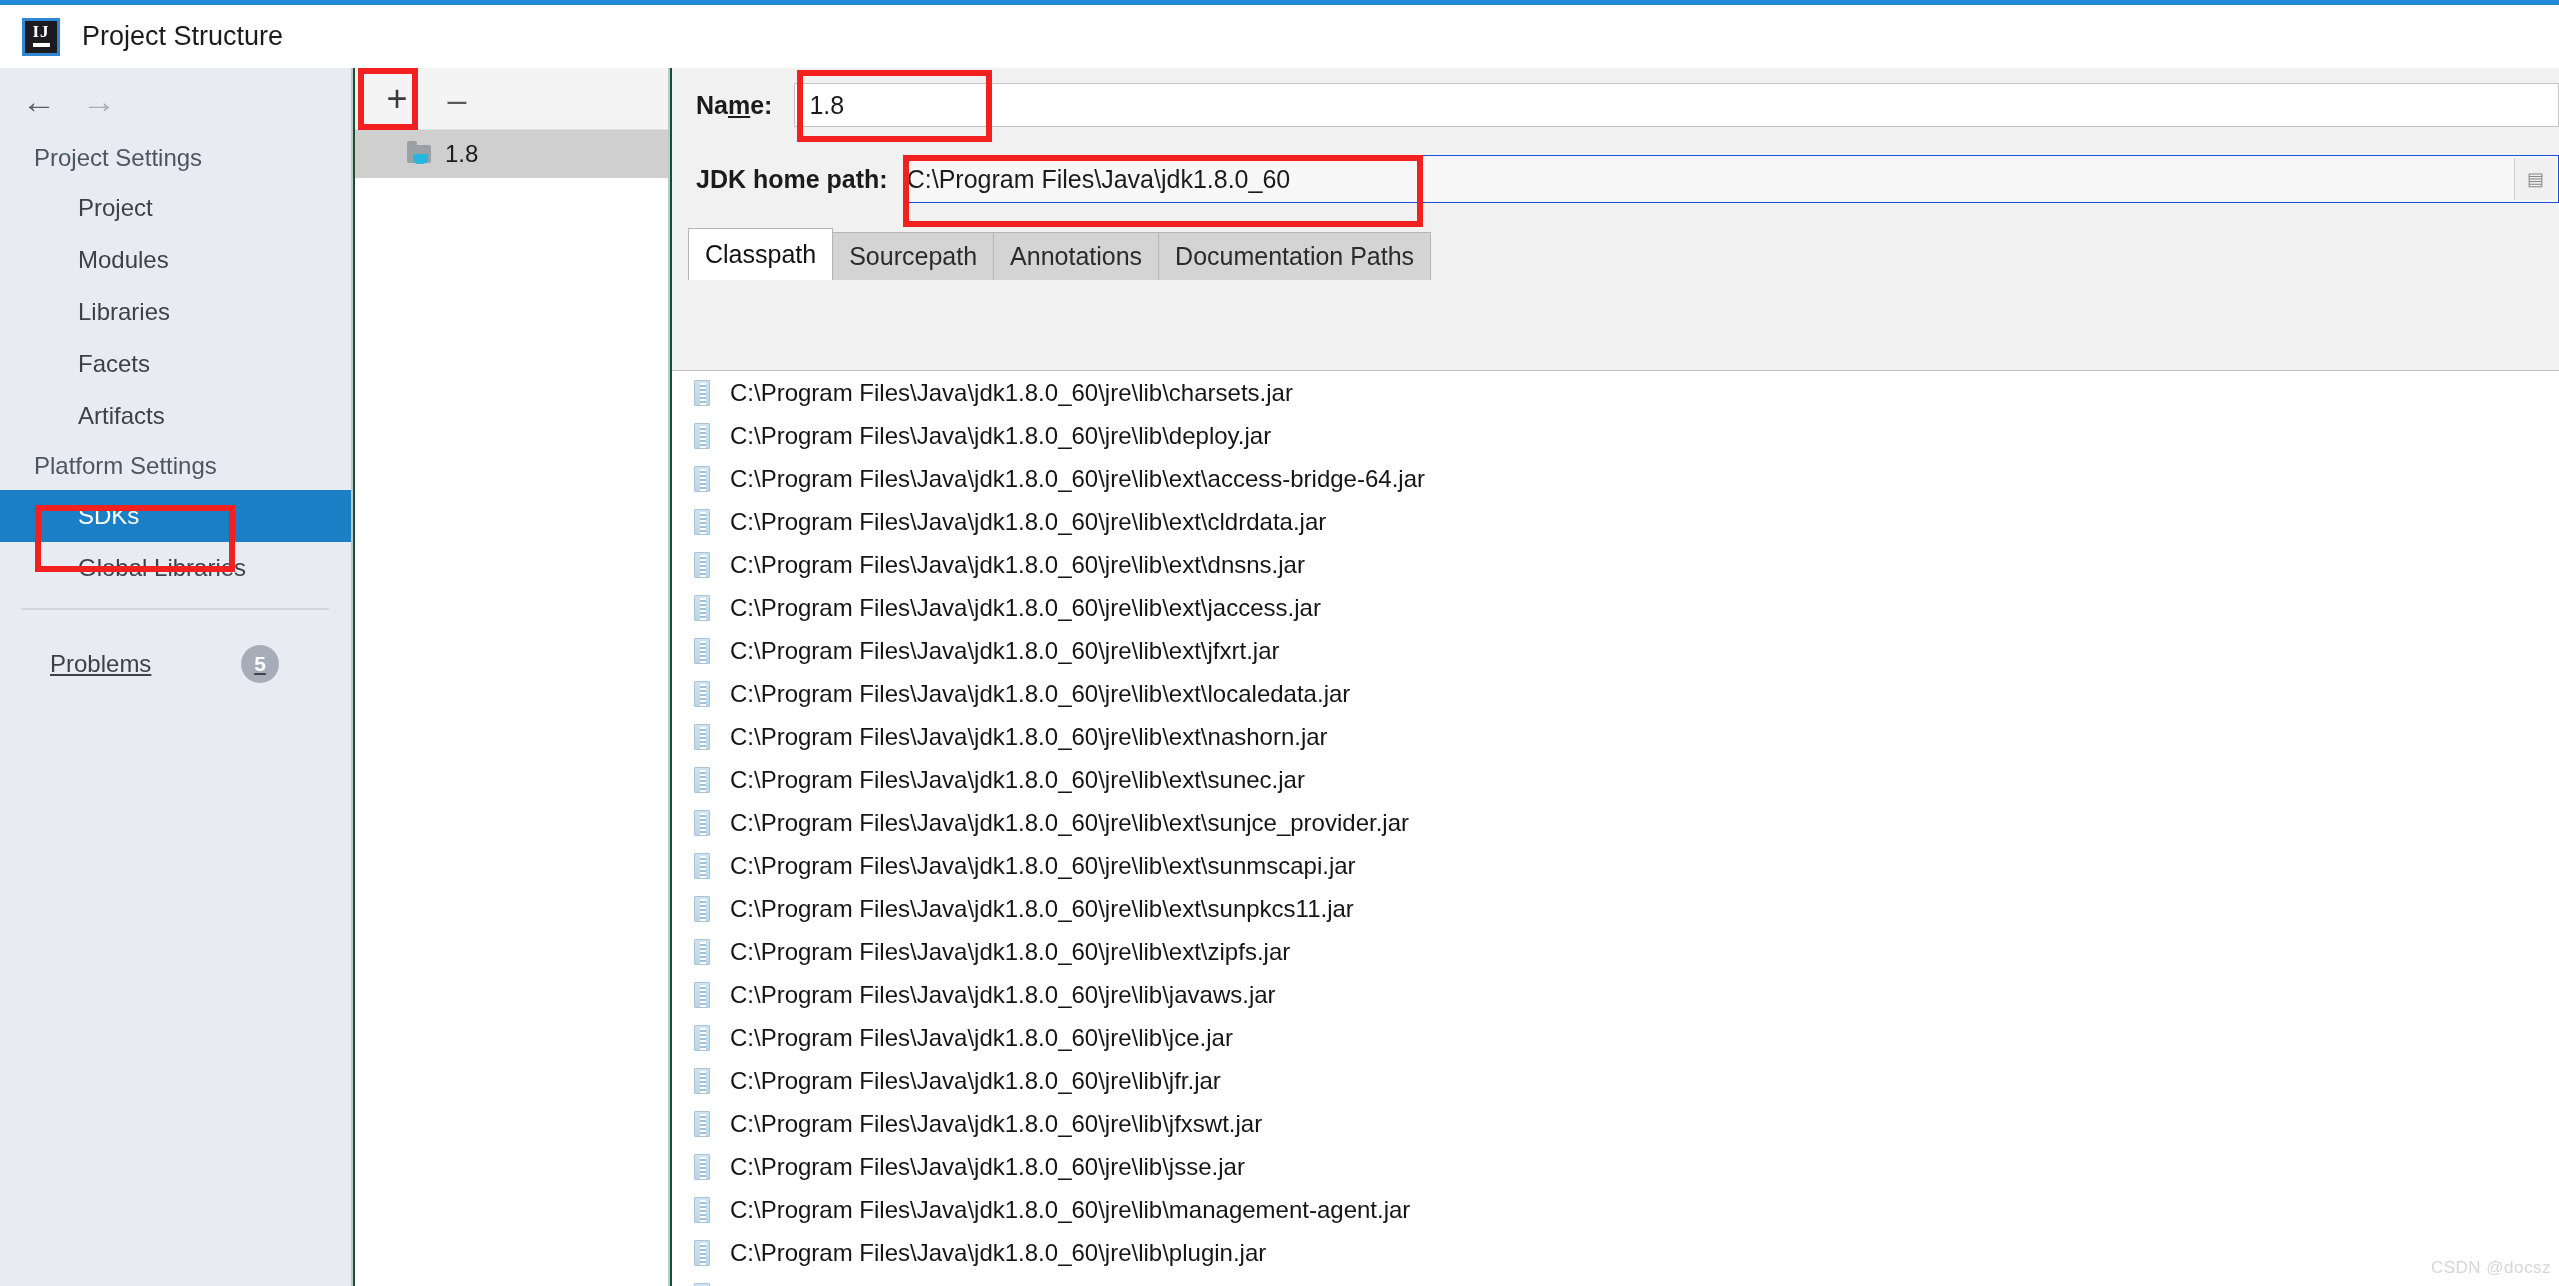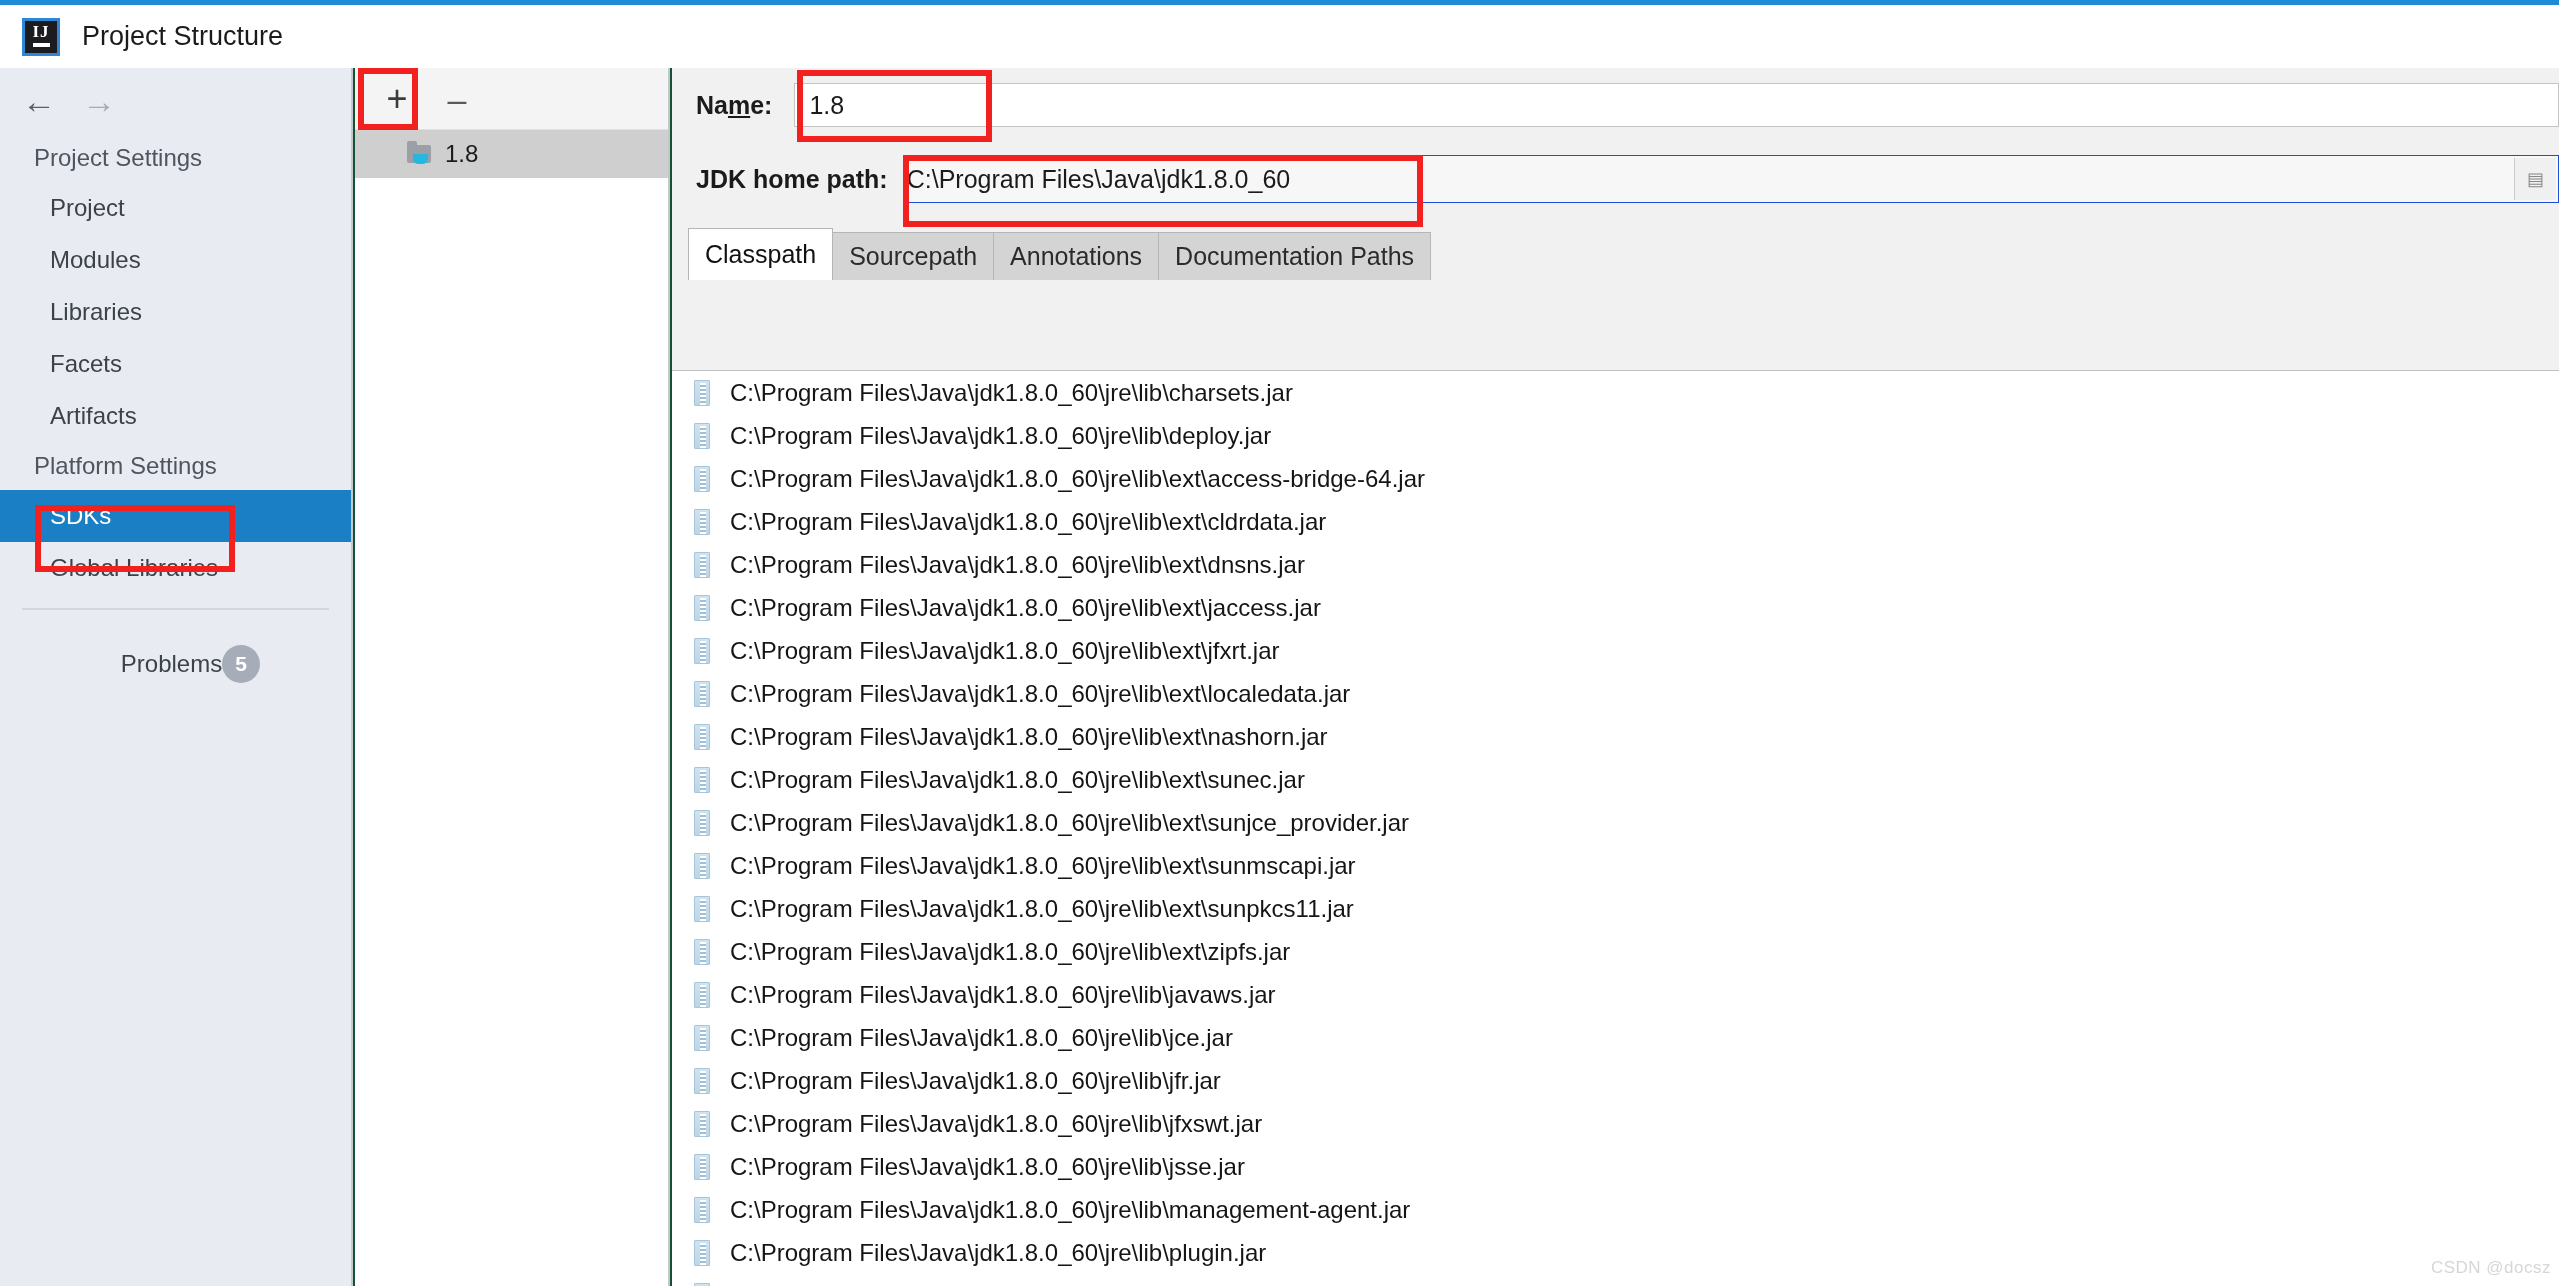--- a/index.html
+++ b/index.html
@@ -78,36 +78,37 @@
   }
   .arrow.fwd { color: #a8adb5; }
 
   .group-head {
     font-size: 24px; font-weight: normal; color: #4e5560;
     padding-left: 34px;
     height: 48px; display: flex; align-items: center;
   }
   .nav-item {
     height: 52px; display: flex; align-items: center;
-    padding-left: 50px;
+    padding-left: 78px;
     font-size: 24px; color: #3d424a;
   }
   .nav-item.selected {
     background: #1a7fc4; color: #ffffff;
   }
   .nav-sep {
     margin: 14px 22px 0 22px;
     border-top: 2px solid #d2d7de;
   }
   .problems-row {
     margin-top: 28px;
     height: 52px; display: flex; align-items: center;
-    padding-left: 50px; padding-right: 20px;
+    padding-left: 50px; padding-right: 72px;
     font-size: 24px; color: #3d424a;
-    justify-content: center;
+    justify-content: space-between;
+    text-decoration: underline;
   }
   .badge {
     width: 38px; height: 38px; border-radius: 50%;
     background: #a7adb8; color: #ffffff;
     display: flex; align-items: center; justify-content: center;
     font-size: 21px; font-weight: bold;
   }
 
   
   .midpanel {

